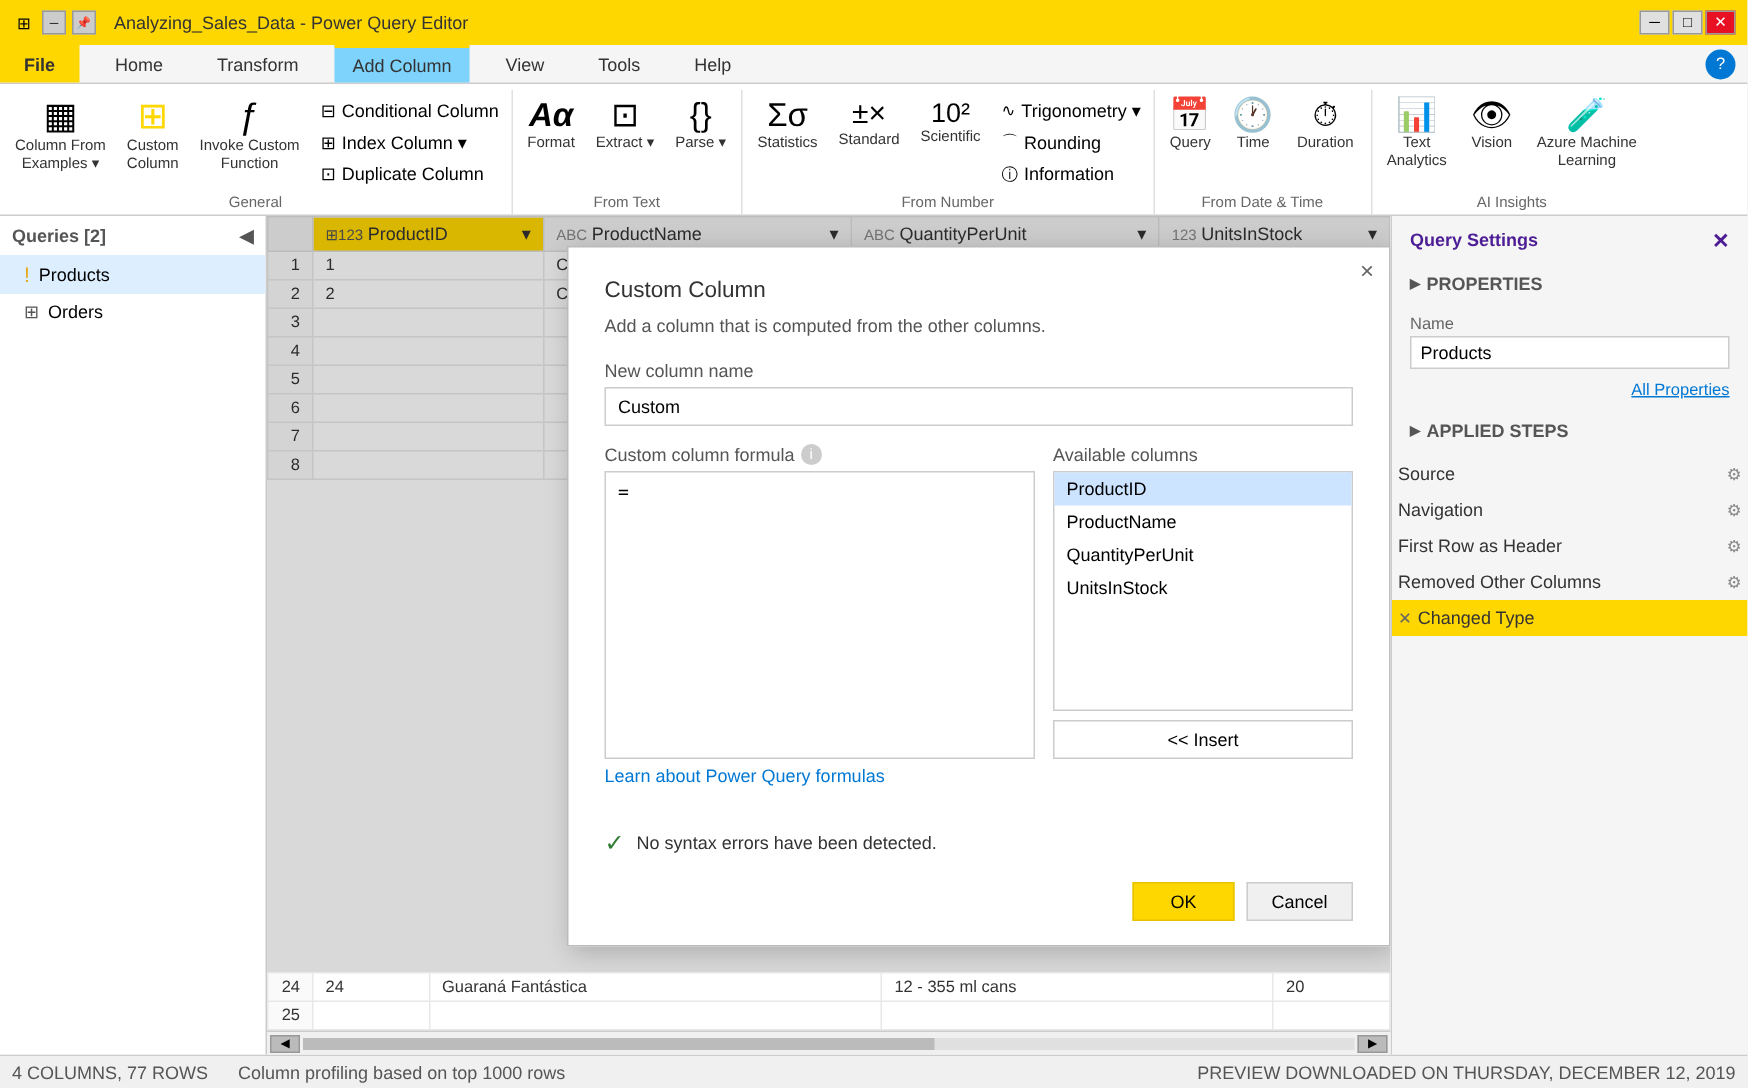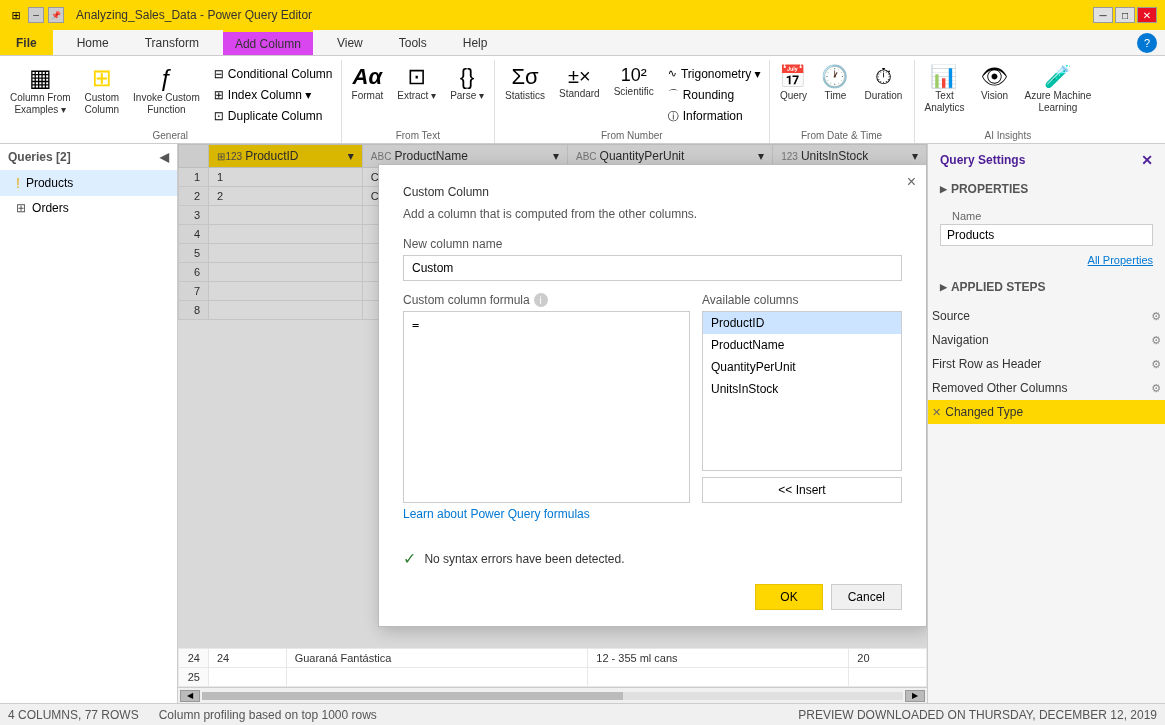--- a/index.html
+++ b/index.html
@@ -36,21 +36,21 @@
       font-size: 12px;
       color: #333;
     }
     .menu-item.file-tab {
       background: #ffd700;
       color: #333;
       font-weight: bold;
       padding: 0 16px;
     }
     .menu-item.active-tab {
-      background: #d946ef;
+      background: #7dd3fc;
       border-top: 2px solid #ffd700;
     }
 
     
     .ribbon {
       background: white;
       border-bottom: 1px solid #ccc;
       display: flex;
       align-items: stretch;
       padding: 4px 0 0 0;
@@ -173,21 +173,21 @@
       font-size: 11px;
       font-weight: bold;
       color: #555;
       text-transform: uppercase;
       display: flex;
       align-items: center;
       gap: 4px;
     }
     .section-header::before { content: "▶"; font-size: 9px; }
     .properties-section { padding: 8px 12px; }
-    .properties-section label { font-size: 11px; color: #666; display: block; margin-bottom: 2px; margin-left: 12px; }
+    .properties-section label { font-size: 11px; color: #666; display: block; margin-bottom: 2px; }
     .properties-section input {
       width: 100%;
       padding: 3px 6px;
       border: 1px solid #ccc;
       font-size: 12px;
       background: white;
     }
     .all-properties-link { color: #0078d4; font-size: 11px; cursor: pointer; padding: 0 12px 8px; display: block; text-align: right; }
     .applied-steps-list { padding: 4px 0; }
     .step-item {
@@ -239,21 +239,21 @@
     .dialog-close {
       position: absolute;
       top: 8px; right: 10px;
       cursor: pointer;
       font-size: 16px;
       color: #666;
       background: none;
       border: none;
     }
     .dialog-title {
-      font-size: 12px;
+      font-size: 15px;
       font-weight: 300;
       color: #333;
       padding: 20px 24px 8px;
     }
     .dialog-subtitle {
       font-size: 12px;
       color: #555;
       padding: 0 24px 16px;
     }
     .dialog-body { padding: 0 24px 16px; }

